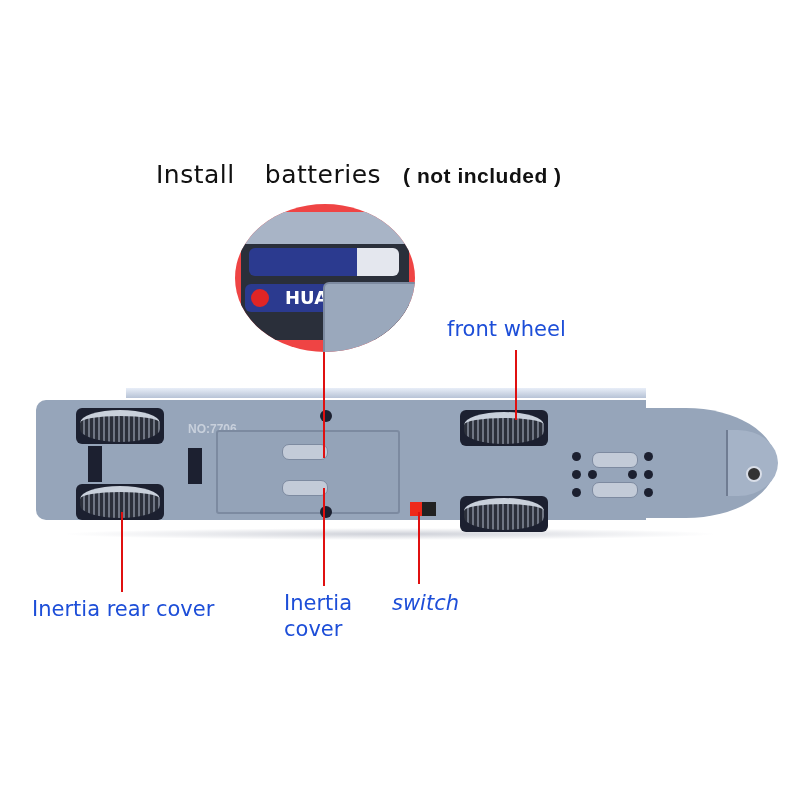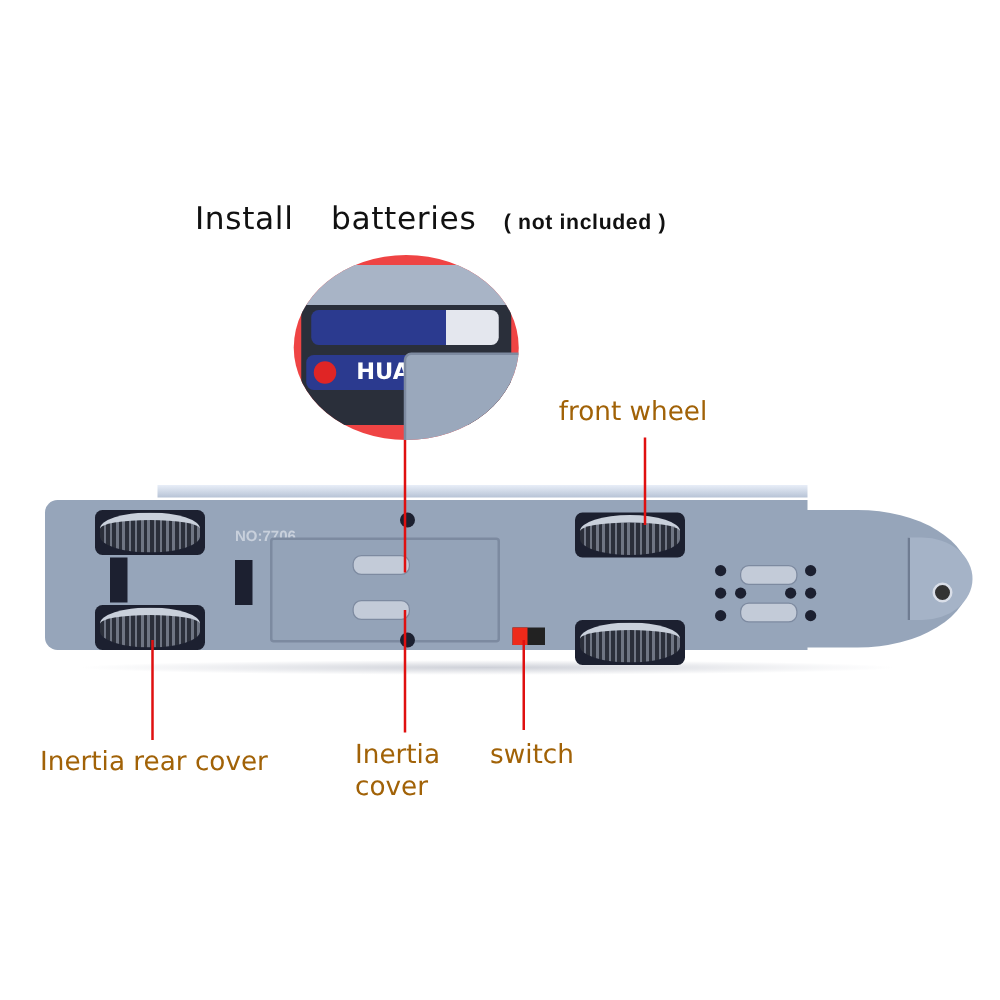--- a/index.html
+++ b/index.html
@@ -1,21 +1,21 @@
 <!DOCTYPE html>
 <html><head>
 <meta charset="utf-8">
 <style>
   html, body { margin:0; padding:0; }
   body { width:800px; height:800px; background:#ffffff; position:relative; overflow:hidden; font-family:"DejaVu Sans", sans-serif; }
   .abs { position:absolute; }
   .title { top:160px; left:156px; font-size:25px; color:#111; letter-spacing:0.5px; white-space:nowrap; }
   .title .gap { display:inline-block; width:30px; }
-  .title .note { font-family:"Liberation Sans", sans-serif; font-weight:bold; font-size:17px; margin-left:22px; }
-  .label { font-size:21px; color:#a16207; white-space:nowrap; line-height:26px; }
+  .title .note { font-family:"Liberation Sans", sans-serif; font-weight:bold; font-size:21px; margin-left:22px; }
+  .label { font-size:21px; color:#1d4ed8; white-space:nowrap; line-height:26px; }
   .leader { background:#e01010; width:2px; }
 
   
   .inset { left:235px; top:204px; width:180px; height:148px; border-radius:50% / 50%; overflow:hidden; background:#ef4444; }
   .inset .rail { position:absolute; left:0; right:0; top:8px; height:38px; background:#a8b4c6; }
   .inset .bay { position:absolute; left:6px; right:6px; top:40px; height:96px; background:#2a2f3a; }
   .inset .bat { position:absolute; height:28px; border-radius:6px; }
   .inset .bat1 { left:14px; top:44px; width:150px; background:linear-gradient(90deg,#2b3a8f 0,#2b3a8f 72%,#e4e7ee 72%); }
   .inset .bat2 { left:10px; top:80px; width:110px; background:#2b3a8f; color:#fff; font-weight:bold; font-size:18px; padding-left:40px; box-sizing:border-box; line-height:28px; }
   .inset .logo { position:absolute; left:16px; top:85px; width:18px; height:18px; border-radius:50%; background:#e02525; }
@@ -103,13 +103,13 @@
 <div class="abs leader" style="left:121px;top:512px;height:80px;"></div>
 <div class="abs leader" style="left:323px;top:488px;height:98px;"></div>
 <div class="abs leader" style="left:418px;top:512px;height:72px;"></div>
 
 <div class="abs label" style="left:447px;top:316px;">front wheel</div>
 <div class="abs label" style="left:32px;top:596px;">Inertia rear cover</div>
 <div class="abs label" style="left:284px;top:590px;">
   <div>Inertia</div>
   <div>cover</div>
 </div>
-<div class="abs label" style="left:392px;top:590px;">switch</div>
+<div class="abs label" style="left:392px;top:590px;font-style:italic;">switch</div>
 
 </body></html>

